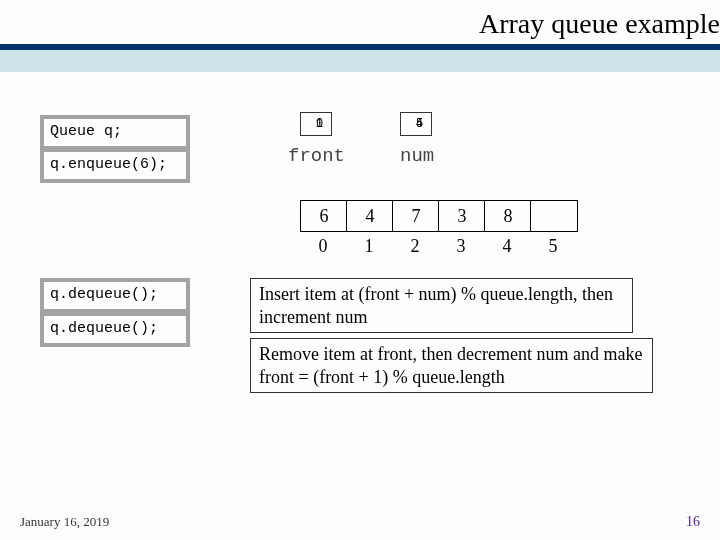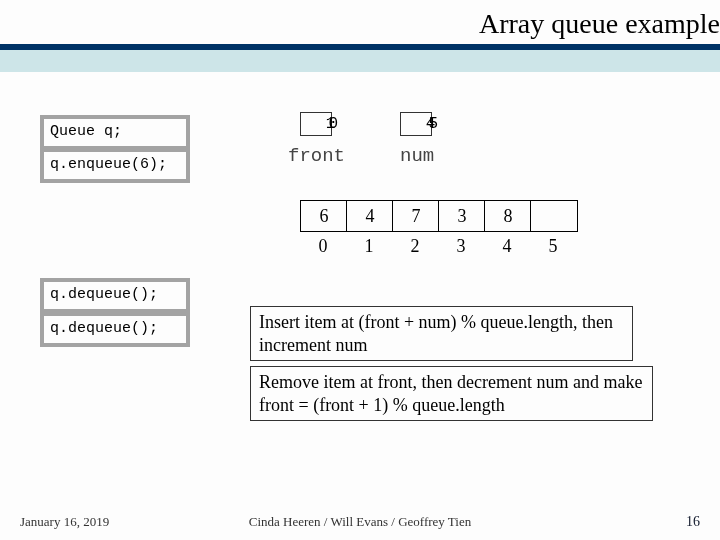--- a/index.html
+++ b/index.html
@@ -49,22 +49,22 @@
     text-align: center;
     background: #fdfdfd;
     display: flex;
     align-items: center;
     justify-content: center;
   }
   .overlap-text {
     position: absolute;
     font-family: "Courier New", monospace;
     letter-spacing: -7px;
-    font-size: 16px;
-    text-align: right;
+    font-size: 12px;
+    text-align: center;
     width: 100%;
     line-height: 22px;
   }
   .code-label {
     position: absolute;
     font-family: "Courier New", monospace;
     font-size: 19px;
     color: #444;
   }
   .array-cell {
@@ -87,21 +87,20 @@
     font-family: "Times New Roman", Times, serif;
   }
   .note-box {
     position: absolute;
     border: 1px solid #333;
     font-size: 18px;
     font-family: "Times New Roman", Times, serif;
     padding: 4px 8px;
     background: #fdfdfd;
     line-height: 1.25;
-    margin-top: 28px;
   }
   .footer-date {
     position: absolute;
     left: 20px;
     bottom: 10px;
     font-size: 13px;
     color: #333;
   }
   .footer-credits {
     position: absolute;
@@ -110,21 +109,21 @@
     bottom: 10px;
     text-align: center;
     font-size: 13px;
     color: #333;
   }
   .footer-page {
     position: absolute;
     right: 20px;
     bottom: 10px;
     font-size: 14px;
-    color: #0f172a;
+    color: #4c1d95;
   }
 </style>
 </head>
 <body>
 
 <div class="slide">
 
   <div class="title">Array queue example</div>
   <div class="rule-dark"></div>
   <div class="rule-light"></div>
@@ -154,16 +153,15 @@
   <div class="index-label" style="left:346px; top:236px;">1</div>
   <div class="index-label" style="left:392px; top:236px;">2</div>
   <div class="index-label" style="left:438px; top:236px;">3</div>
   <div class="index-label" style="left:484px; top:236px;">4</div>
   <div class="index-label" style="left:530px; top:236px;">5</div>
 
   <div class="note-box" style="left:250px; top:278px; width:365px;">Insert item at (front + num) % queue.length, then increment num</div>
   <div class="note-box" style="left:250px; top:338px; width:385px;">Remove item at front, then decrement num and make front = (front + 1) % queue.length</div>
 
   <div class="footer-date">January 16, 2019</div>
-  <div class="footer-credits">Cinda Heeren / Will Evans / Geoffrey Tien</div>
   <div class="footer-page">16</div>
 
 </div>
 
 </body></html>

